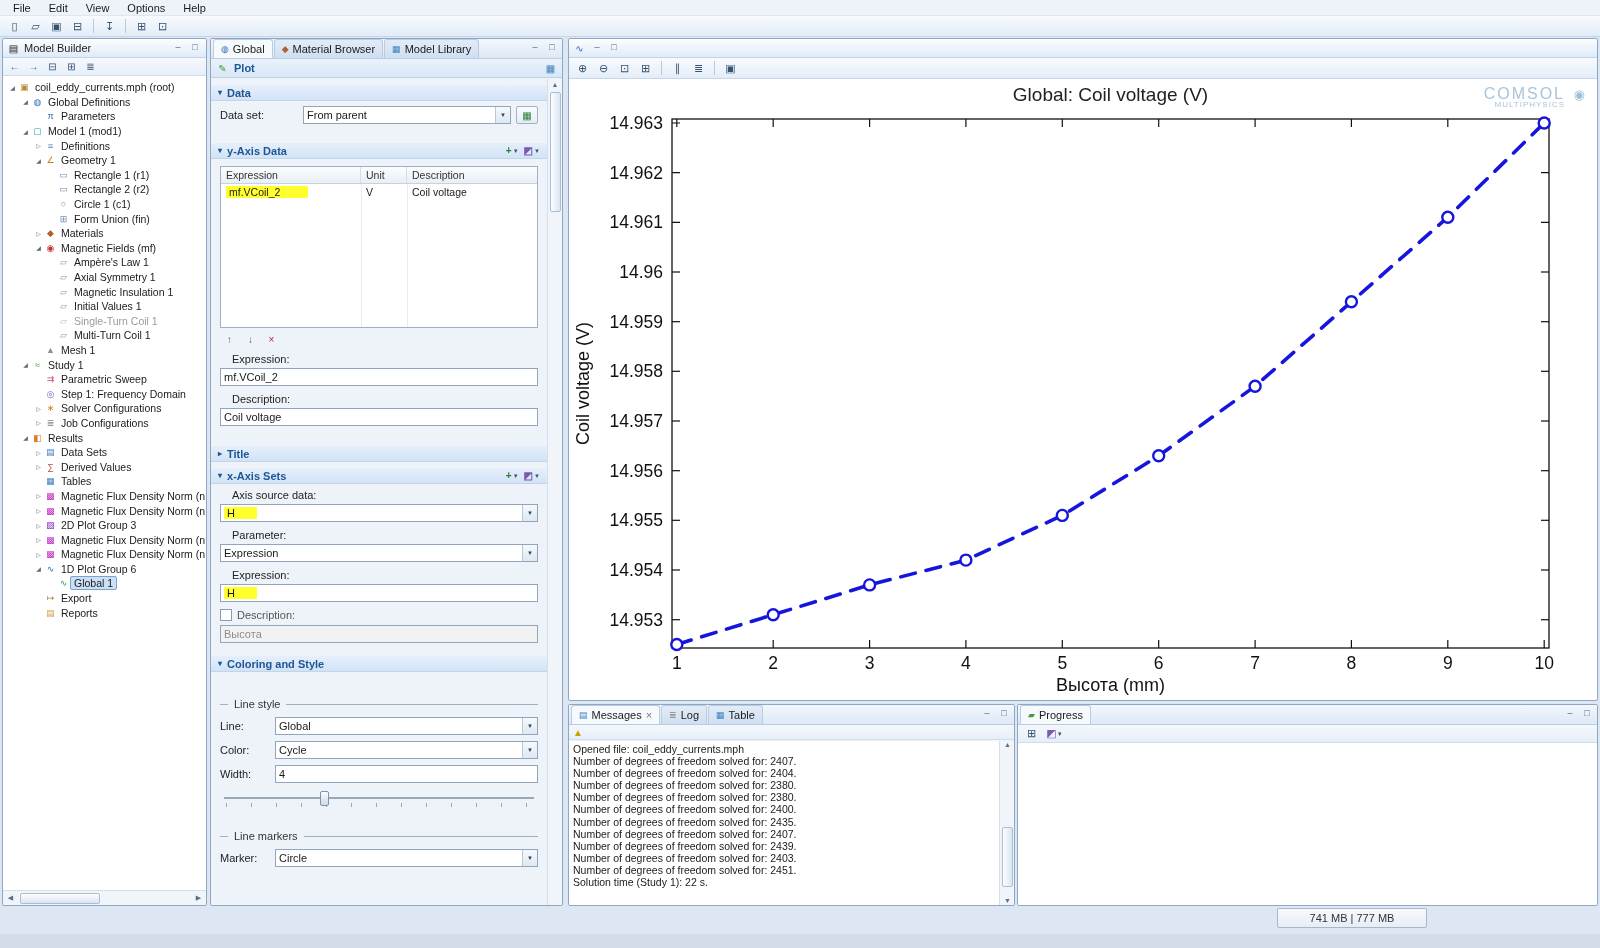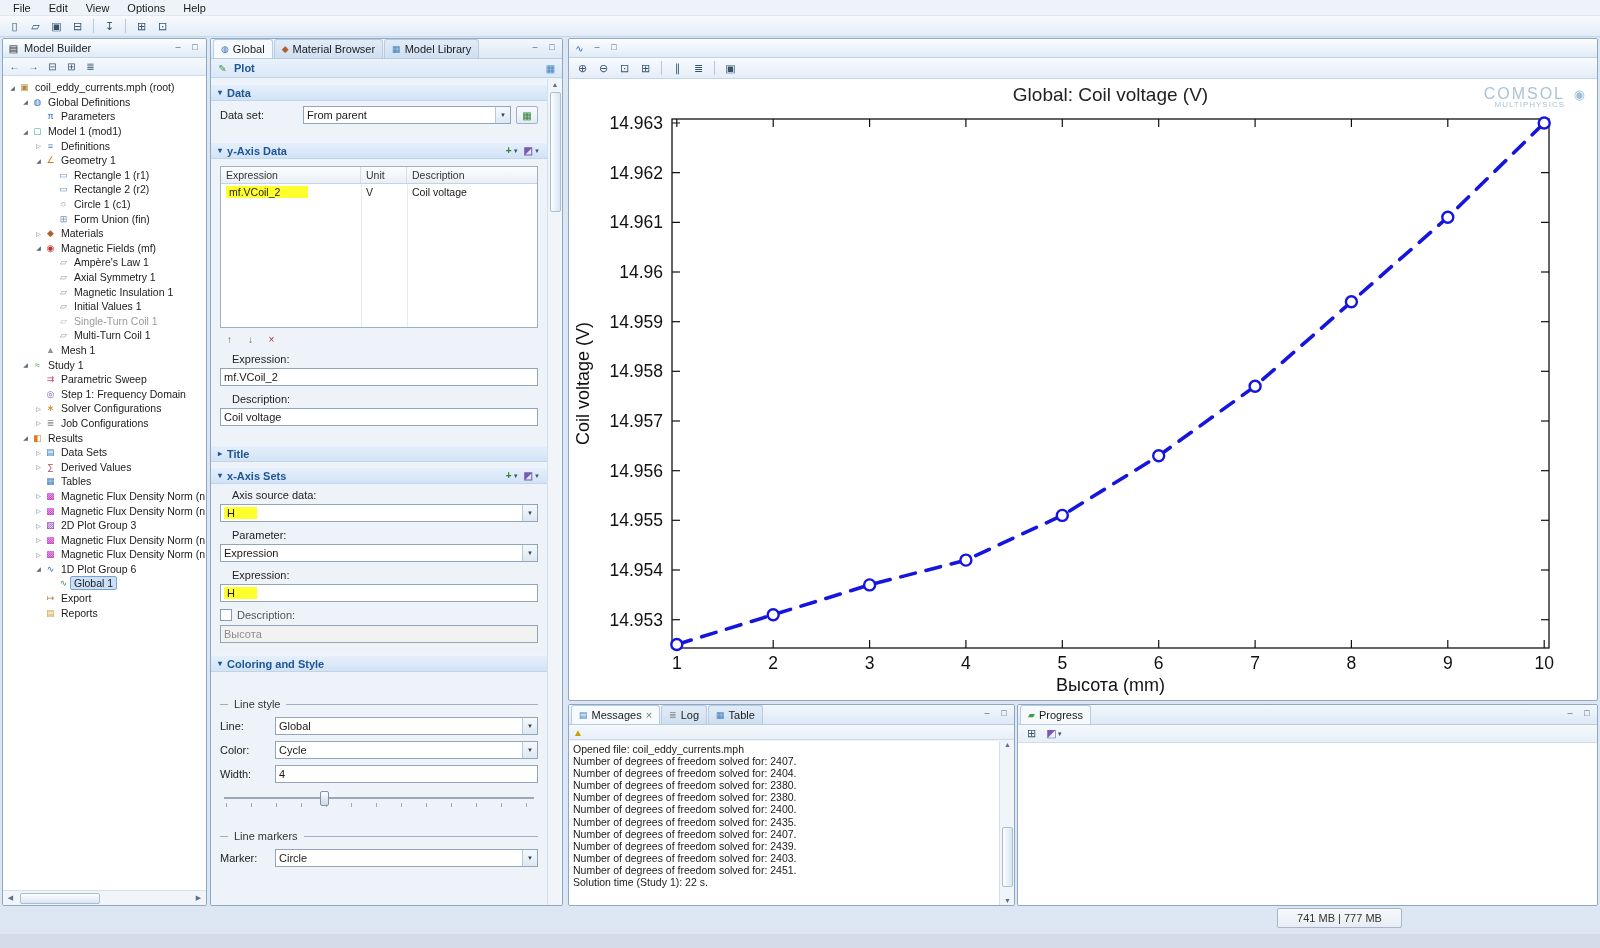--- a/index.html
+++ b/index.html
@@ -99,21 +99,21 @@
 #progress{left:1017px;top:704px;width:581px;height:202px;background:#eef3fa;}
 .mtoolbar{height:15px;display:flex;align-items:center;padding-left:4px;background:linear-gradient(#f4f8fc,#e6eff8);border-bottom:1px solid #d0dcea;}
 .micon{font-size:10px;color:#c8a000;}
 .mcontent{position:absolute;top:36px;left:0;right:15px;bottom:0;background:#fff;padding:2px 4px;overflow:hidden;}
 .mline{font-size:10.5px;line-height:12.1px;white-space:nowrap;}
 .mscroll{position:absolute;top:36px;bottom:0;right:0;width:15px;background:#f1f5fa;border-left:1px solid #d4dfec;}
 .mthumb{width:11px;height:60px;margin:2px auto;background:linear-gradient(90deg,#fdfefe,#d9e5f2);border:1px solid #aabdd2;border-radius:2px;position:absolute;bottom:16px;left:2px;}
 .prtoolbar{height:18px;display:flex;align-items:center;gap:4px;padding-left:4px;background:linear-gradient(#f4f8fc,#e6eff8);border-bottom:1px solid #d0dcea;}
 .prcontent{position:absolute;top:38px;left:0;right:0;bottom:0;background:#fff;}
 
-.membox{position:absolute;left:1277px;top:908px;width:125px;height:20px;border:1px solid #a8b6c8;background:linear-gradient(#f7fafc,#e7edf5);display:flex;align-items:center;justify-content:center;font-size:11px;color:#333;border-radius:2px;}
+.membox{position:absolute;left:1277px;top:908px;width:150px;height:20px;border:1px solid #a8b6c8;background:linear-gradient(#f7fafc,#e7edf5);display:flex;align-items:center;justify-content:center;font-size:11px;color:#333;border-radius:2px;}
 .botband{position:absolute;left:0;bottom:0;width:100%;height:14px;background:#d3dce8;}
 </style>
 </head>
 <body>
 
 <div class="app">
 
   <div class="menubar">
     <span class="menu-item">File</span>
     <span class="menu-item">Edit</span>

